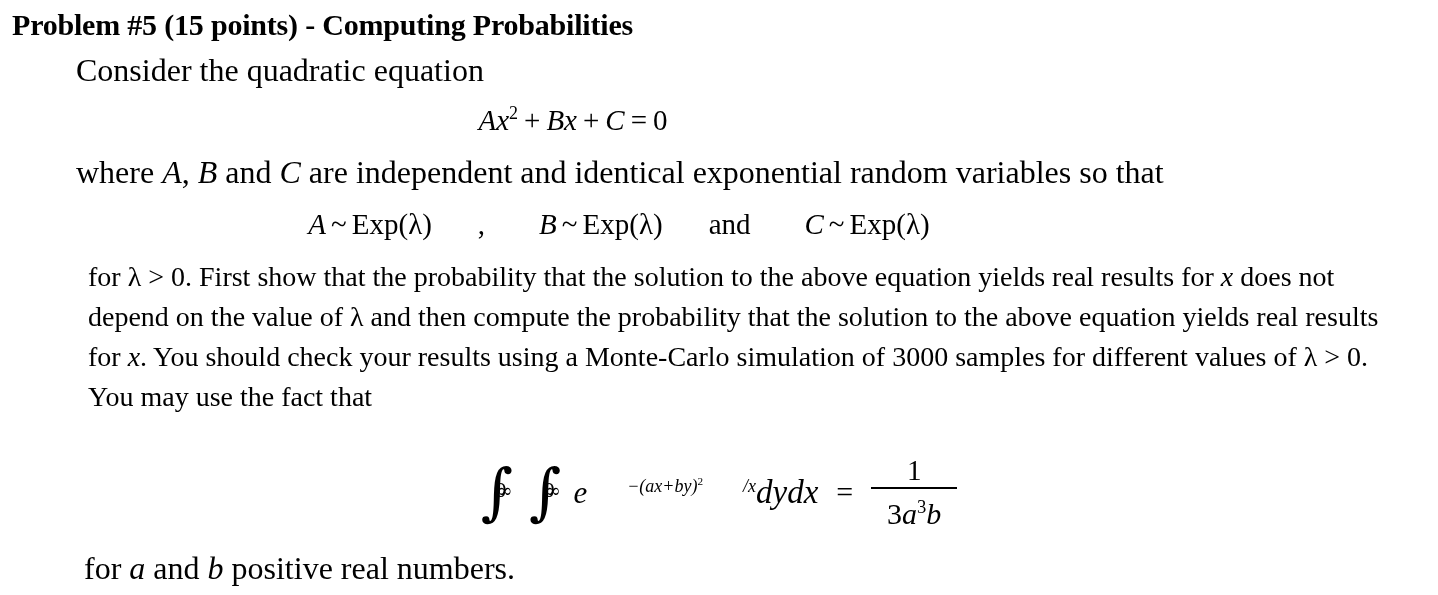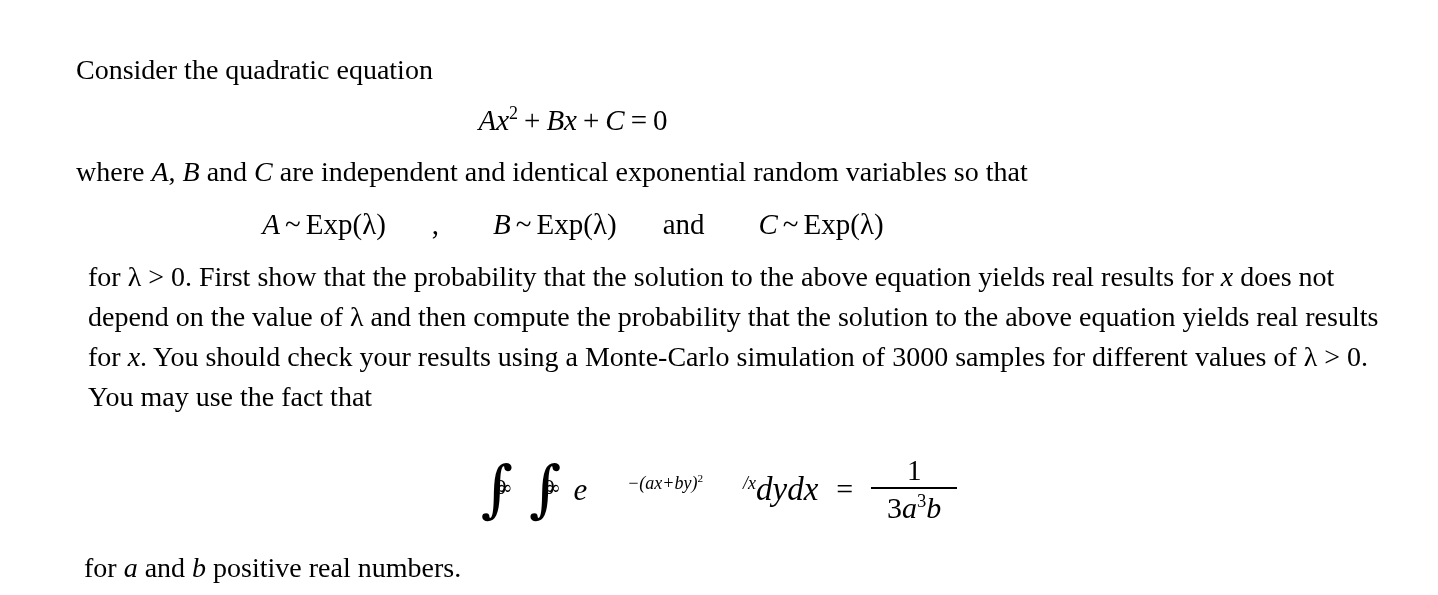--- a/index.html
+++ b/index.html
@@ -31,21 +31,21 @@
     font-size: 30px;
     font-weight: bold;
     letter-spacing: -0.2px;
     white-space: nowrap;
     line-height: 1.1;
   }
 
   
   .line {
     position: absolute;
-    font-size: 28px;
+    font-size: 32px;
     line-height: 40px;
     white-space: nowrap;
   }
 
   .para {
     position: absolute;
     font-size: 28px;
     line-height: 40px;
   }
 
@@ -157,42 +157,43 @@
   }
   .frac .bar {
     width: 100%;
     min-width: 86px;
     height: 2px;
     background: #000;
   }
   .frac .den {
     font-size: 30px;
     font-style: italic;
-    padding: 3px 6px 0 6px;
+    padding: 9px 6px 0 6px;
     white-space: nowrap;
   }
   .frac .den .nonit { font-style: normal; }
 </style>
 </head>
 <body>
 
 <div class="page">
 
+  <div class="title">Problem #5 (15 points) - Computing Probabilities</div>
 
   <div class="line" style="left:76px; top:50px;">Consider the quadratic equation</div>
 
   <div class="display" style="top:100px;">
     <span class="math">A</span><span class="math">x</span><sup class="pwr">2</sup><span class="op">+</span><span class="math">B</span><span class="math">x</span><span class="op">+</span><span class="math">C</span><span class="op">=</span><span class="rm">0</span>
   </div>
 
   <div class="line" style="left:76px; top:152px;">
     <span>where </span><span class="it">A</span><span>, </span><span class="it">B</span><span> and </span><span class="it">C</span><span> are independent and identical exponential random variables so that</span>
   </div>
 
-  <div class="display" style="top:204px;">
+  <div class="display" style="top:204px;padding-left:46px;">
     <span class="math">A</span><span class="tilde">~</span><span class="rm">Exp(</span><span class="rm">λ</span><span class="rm">)</span><span class="gap-md"></span><span class="rm">,</span><span class="gap-lg"></span><span class="math">B</span><span class="tilde">~</span><span class="rm">Exp(</span><span class="rm">λ</span><span class="rm">)</span><span class="gap-md"></span><span class="rm">and</span><span class="gap-lg"></span><span class="math">C</span><span class="tilde">~</span><span class="rm">Exp(</span><span class="rm">λ</span><span class="rm">)</span>
   </div>
 
   <div class="para" style="left:88px; top:257px; width:1315px;">
     <span>for </span><span>λ</span><span> &gt; 0. First show that the probability that the solution to the above equation yields real results for </span><span class="it">x</span><span> does not depend on the value of </span><span>λ</span><span> and then compute the probability that the solution to the above equation yields real results for </span><span class="it">x</span><span>. You should check your results using a Monte-Carlo simulation of </span><span>3000</span><span> samples for different values of </span><span>λ</span><span> &gt; 0. You may use the fact that</span>
   </div>
 
   <div class="formula">
     <span class="formula-inner">
 

